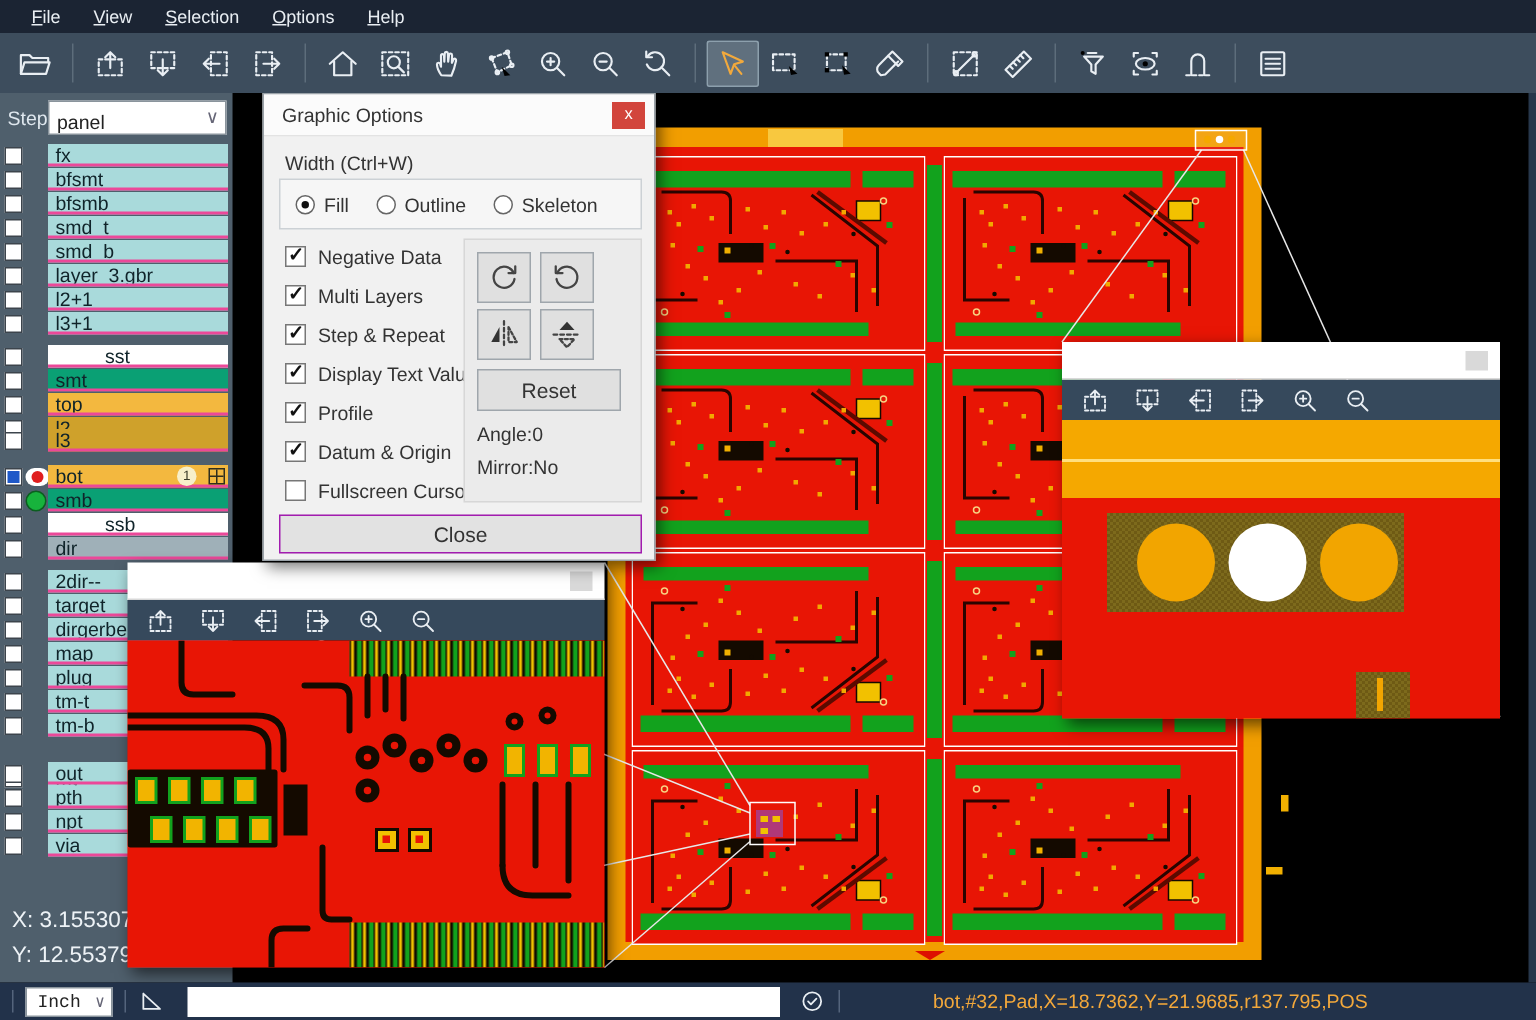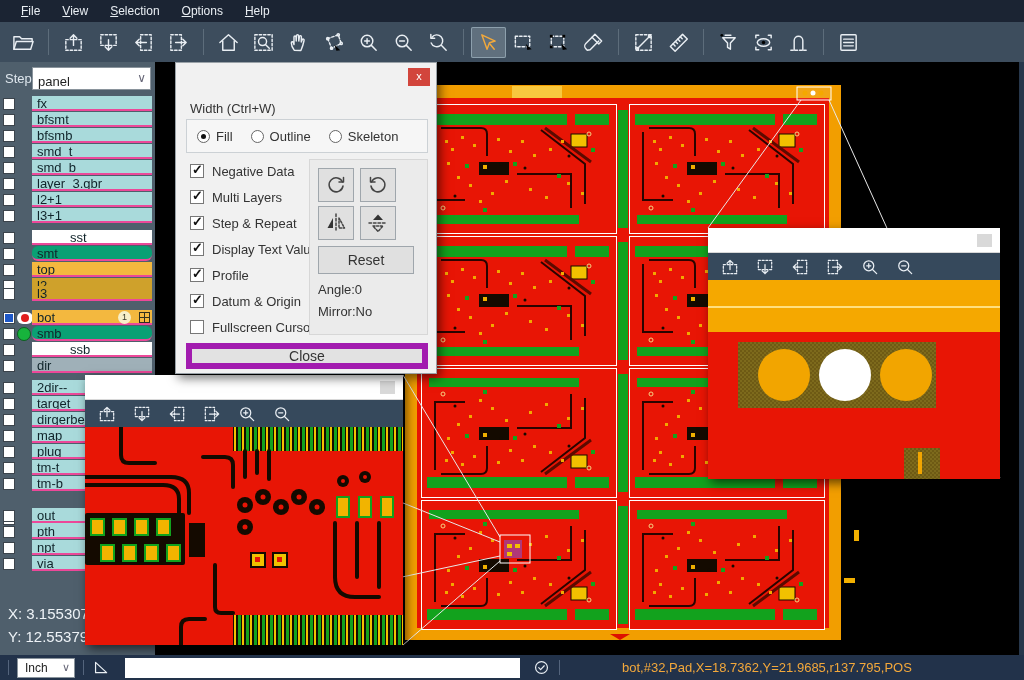--- a/index.html
+++ b/index.html
@@ -41,21 +41,21 @@
     border-radius:6px; }
   .pill::after { content:""; position:absolute; left:4px; top:2px; width:8px; height:8px;
     background:#e01e1e; border-radius:50%; }
   .dotg { position:absolute; left:17px; top:1px; width:14px; height:14px;
     background:#17b33c; border:1px solid #0b5e1f; border-radius:50%; }
   .lname { position:absolute; left:32px; top:0; width:120px; height:15px; font-size:13px;
     line-height:15px; padding-left:5px; color:#10242a; border-bottom:2px solid #ec4899;
     white-space:nowrap; overflow:hidden; }
   .c-teal  { background:#a9dadb; }
   .c-white { background:#ffffff;padding-left:38px; }
-  .c-green { background:#0aa074;border-radius:6px; }
+  .c-green { background:#0aa074; }
   .c-amber { background:#f3b83f; }
   .c-gold  { background:#cfa12b; }
   .c-gray  { background:#9fb0b8; }
   .badge { position:absolute; right:24px; top:1px; width:13px; height:13px; border-radius:50%;
     background:#f7efc9; color:#3a3a28; font-size:9px; text-align:center; line-height:13px; }
   .gridic { position:absolute; right:5px; top:2px; width:11px; height:11px;
     border:1px solid #2f2f1e;
     background:linear-gradient(#2f2f1e,#2f2f1e) 50% 0/1px 100% no-repeat,
                linear-gradient(#2f2f1e,#2f2f1e) 0 50%/100% 1px no-repeat, #f3b83f; }
   .coords { position:absolute; left:8px; top:540px; color:#eef3f7; font-size:15px;
@@ -91,40 +91,40 @@
     background:#ebebeb; border:1px solid #d7d7d7; }
   .ibtn { position:absolute; width:36px; height:34px; background:#e0e0e0; border:1px solid #9fa6ac;
     display:flex; align-items:center; justify-content:center; }
   .ibtn svg { width:24px; height:24px; stroke:#444; fill:none; stroke-width:1.5;
     stroke-linecap:round; stroke-linejoin:round; }
   .reset { position:absolute; left:8px; top:86px; width:96px; height:28px; background:#e0e0e0;
     border:1px solid #9fa6ac; font-size:14px; display:flex; align-items:center;
     justify-content:center; }
   .dtext { position:absolute; left:8px; font-size:13px; color:#333; }
   .close-btn { position:absolute; left:10px; top:280px; width:242px; height:26px;
-    background:#e2e2e2; border:6px solid #a21caf; font-size:14px; display:flex;
+    background:#e2e2e2; border:1px solid #a21caf; font-size:14px; display:flex;
     align-items:center; justify-content:center; }
 
   
   .popup { position:absolute; z-index:20; box-shadow:3px 4px 10px rgba(0,0,0,.6); }
   .ptitle { position:relative; height:25px; background:#fff; border-bottom:1px solid #d8d8d8; }
   .pbtn { position:absolute; right:8px; top:6px; width:15px; height:13px; background:#d9d9d9; }
   .ptools { height:27px; background:#36495c; display:flex; align-items:center; gap:15px;
     padding-left:12px; }
   .ptools svg { width:20px; height:20px; }
   .pcontent { position:relative; background:#e81505; overflow:hidden; }
   .popup-bl { left:85px; top:375px; width:318px; }
   .popup-tr { left:708px; top:228px; width:292px; }
 
   
   .statusbar { position:absolute; left:0; top:655px; width:1024px; height:25px;
     background:#22324a; display:flex; align-items:center; z-index:40; }
   .sb-sep { width:1px; height:15px; background:#54647c; margin:0 8px; flex:0 0 auto; }
   .unitbox { position:relative; width:58px; height:20px; background:#fff; border:1px solid #8a949c;
-    font-size:12px; color:#222; display:flex; align-items:center; padding-left:7px; flex:0 0 auto; }
+    font-size:12px; color:#222; display:flex; align-items:center; padding-left:7px; flex:0 0 auto;font-family:Liberation Mono, monospace; }
   .unit-chev { position:absolute; right:4px; top:2px; color:#667; font-size:11px; }
   .statusbar svg.icon { width:19px; height:19px; }
   .sinput { width:395px; height:20px; background:#fff; border:none; margin-left:14px;
     font-size:12px; padding:0 5px; flex:0 0 auto; }
   .applyic { margin-left:12px; flex:0 0 auto; display:flex; }
   .stext { color:#f3a83b; font-size:13px; margin-left:6px; white-space:nowrap;padding-left:48px; }
 </style>
 </head>
 <body>
 
@@ -630,20 +630,21 @@
         <span class="lname c-teal">via</span>
       </div>
 
     <div class="coords">
       <div>X: 3.155307</div>
       <div>Y: 12.553794</div>
     </div>
   </div>
 
   <div class="dialog">
+    <div class="dlg-title">Graphic Options</div>
     <div class="dlg-close">x</div>
     <div class="wlabel">Width (Ctrl+W)</div>
     <div class="radiobox">
       <span class="ritem">
           <span class="rad sel"></span>
           <span>Fill</span>
         </span>
       <span class="ritem">
           <span class="rad"></span>
           <span>Outline</span>

